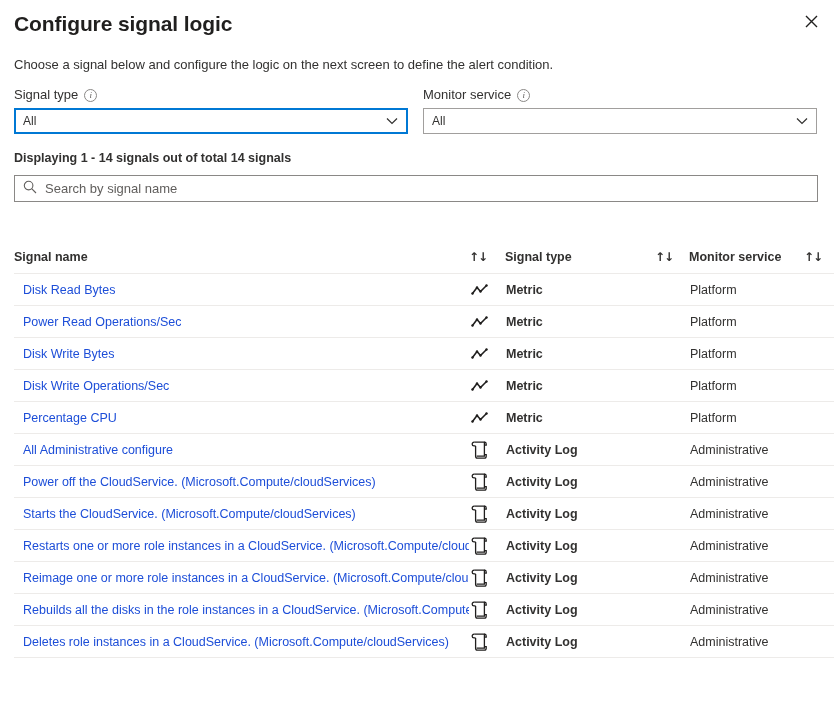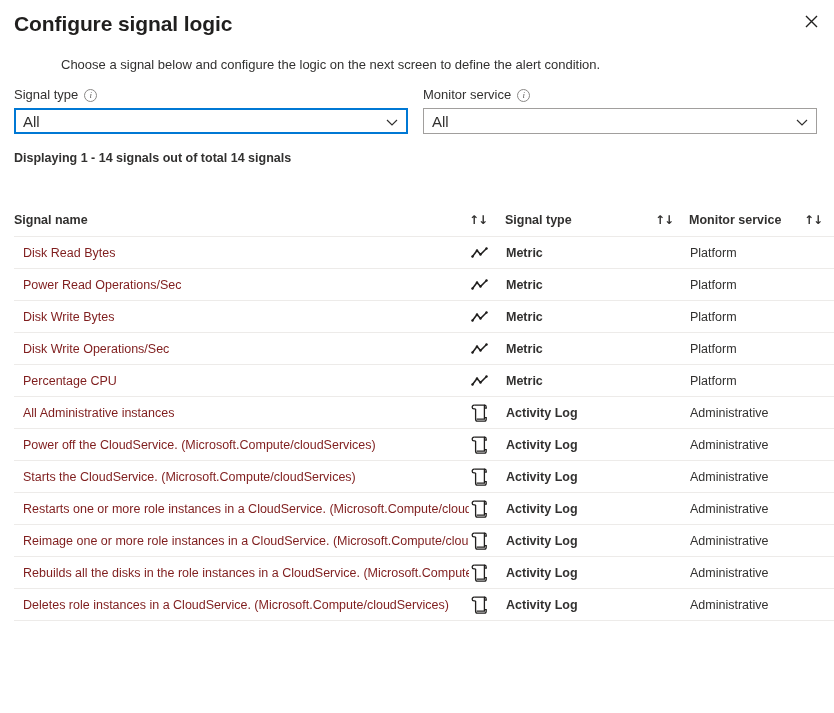--- a/index.html
+++ b/index.html
@@ -44,21 +44,20 @@
     border: none;
     color: #201f1e;
   }
 
   
   .intro {
     padding: 10px 14px 0 14px;
     font-size: 13px;
     color: #323130;
     line-height: 18px;
-    margin-left: 47px;
   }
 
   
   .filters {
     display: flex;
     padding: 12px 14px 0 14px;
     gap: 15px;
   }
   .filter-field { width: 394px; }
   .filter-label {
@@ -86,21 +85,21 @@
     cursor: pointer;
   }
   .select-wrap {
     position: relative;
     height: 26px;
     background: #fff;
     border: 1px solid #a19f9d;
     display: flex;
     align-items: center;
     padding: 0 26px 0 8px;
-    font-size: 15px;
+    font-size: 12px;
     color: #323130;
     cursor: pointer;
   }
   .select-wrap.focused {
     border: 2px solid #0078d4;
     padding-left: 7px;
   }
   .chev {
     position: absolute;
     right: 8px;
@@ -181,21 +180,21 @@
     font-size: 12.5px;
     color: #323130;
     height: 32px;
     border-bottom: 1px solid #edebe9;
     vertical-align: middle;
     white-space: nowrap;
     overflow: hidden;
   }
   td.name-cell { padding-left: 9px; }
   td.name-cell a {
-    color: #7f1d1d;
+    color: #1d4ed8;
     text-decoration: none;
     cursor: pointer;
     display: inline-block;
     max-width: 470px;
     overflow: hidden;
     text-overflow: ellipsis;
     white-space: nowrap;
     vertical-align: middle;
   }
 
@@ -256,20 +255,31 @@
             <path d="M1 1.5 L6 6.5 L11 1.5" stroke="#323130" stroke-width="1.2" fill="none"></path>
           </svg>
         </span>
       </div>
     </div>
 
   </div>
 
   <div class="count-line">Displaying 1 - 14 signals out of total 14 signals</div>
 
+  <div class="search-row">
+    <div class="search-box">
+      <span class="search-icon">
+        <svg width="14" height="14" viewBox="0 0 14 14" aria-hidden="true">
+          <circle cx="5.6" cy="5.6" r="4.3" stroke="#605e5c" stroke-width="1.1" fill="none"></circle>
+          <path d="M8.9 8.9 L13 13" stroke="#605e5c" stroke-width="1.1" fill="none"></path>
+        </svg>
+      </span>
+      <input type="text" placeholder="Search by signal name" style="">
+    </div>
+  </div>
 
   <div class="table-wrap">
     <table class="sig">
       <thead>
         <tr>
           <th class="col-name">Signal name</th>
           <th class="col-sort1"><span class="sort-ico">↑↓</span></th>
           <th class="col-type">Signal type</th>
           <th class="col-sort2"><span class="sort-ico">↑↓</span></th>
           <th class="col-svc">Monitor service</th>
@@ -361,21 +371,21 @@
       <circle cx="15.5" cy="2.5" r="1.2" fill="#201f1e"></circle>
     </svg>
   </span>
 </td>
             <td class="type-cell">Metric</td>
             <td></td>
             <td class="svc-cell">Platform</td>
             <td></td>
           </tr>
           <tr>
-            <td class="name-cell"><a>All Administrative instances</a></td>
+            <td class="name-cell"><a>All Administrative configure</a></td>
             <td class="icon-cell">
   <span class="type-icon">
     <svg width="17" height="20" viewBox="0 0 17 20" aria-hidden="true">
       <path d="M3.2 2.2 H13.4 V16.2 H5.6" stroke="#201f1e" stroke-width="1.3" fill="none"></path>
       <path d="M3.2 2.2 C1.6 2.2 1.2 3.2 1.2 4.2 C1.2 5.2 1.8 5.9 3.0 5.9 H4.6" stroke="#201f1e" stroke-width="1.3" fill="none"></path>
       <path d="M4.6 5.9 V16.2 C4.6 17.4 5.2 18.1 6.4 18.1 H13.4 C14.6 18.1 15.2 17.4 15.2 16.2 V14.6 H13.4" stroke="#201f1e" stroke-width="1.3" fill="none"></path>
       <path d="M13.4 2.2 C14.8 2.2 15.2 3.0 15.2 4.0 V5.2 H13.4" stroke="#201f1e" stroke-width="1.3" fill="none"></path>
     </svg>
   </span>
 </td>

